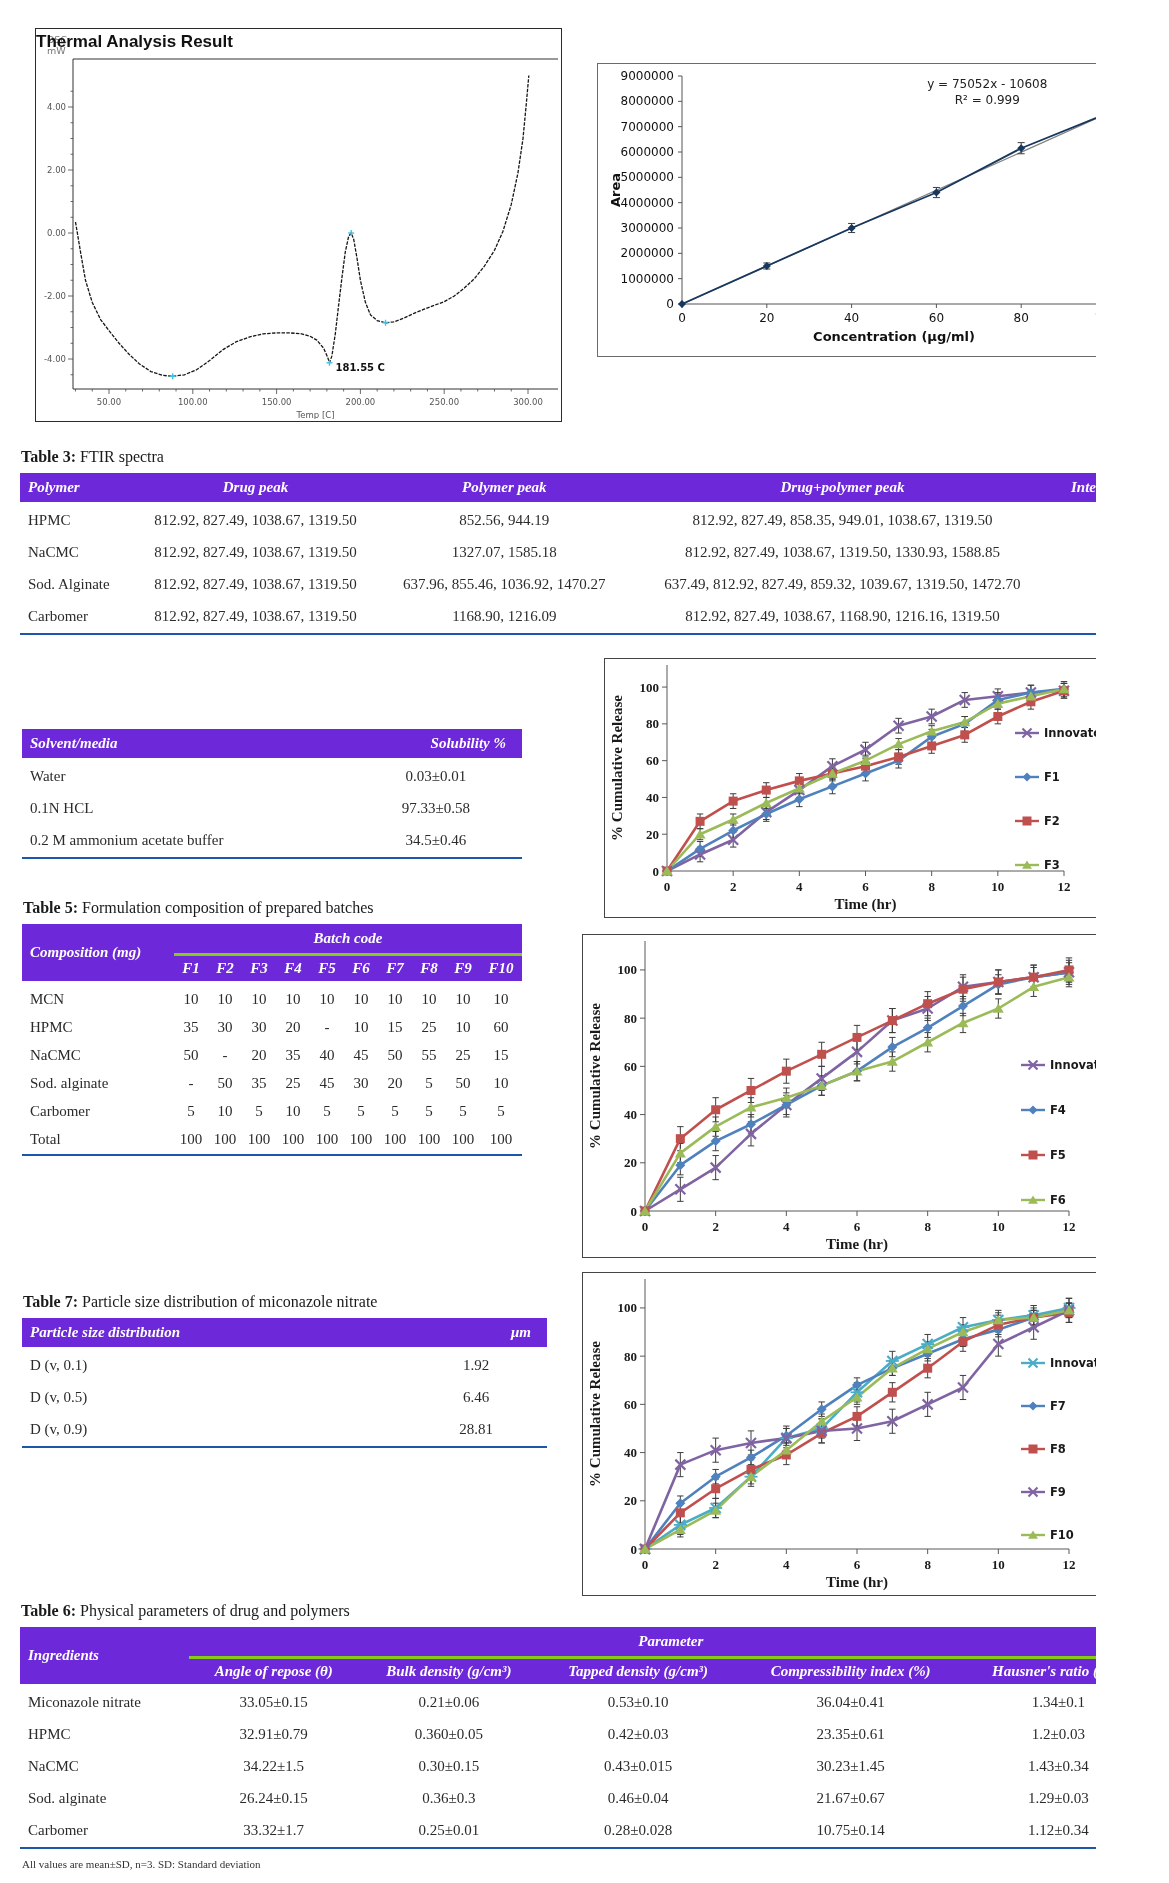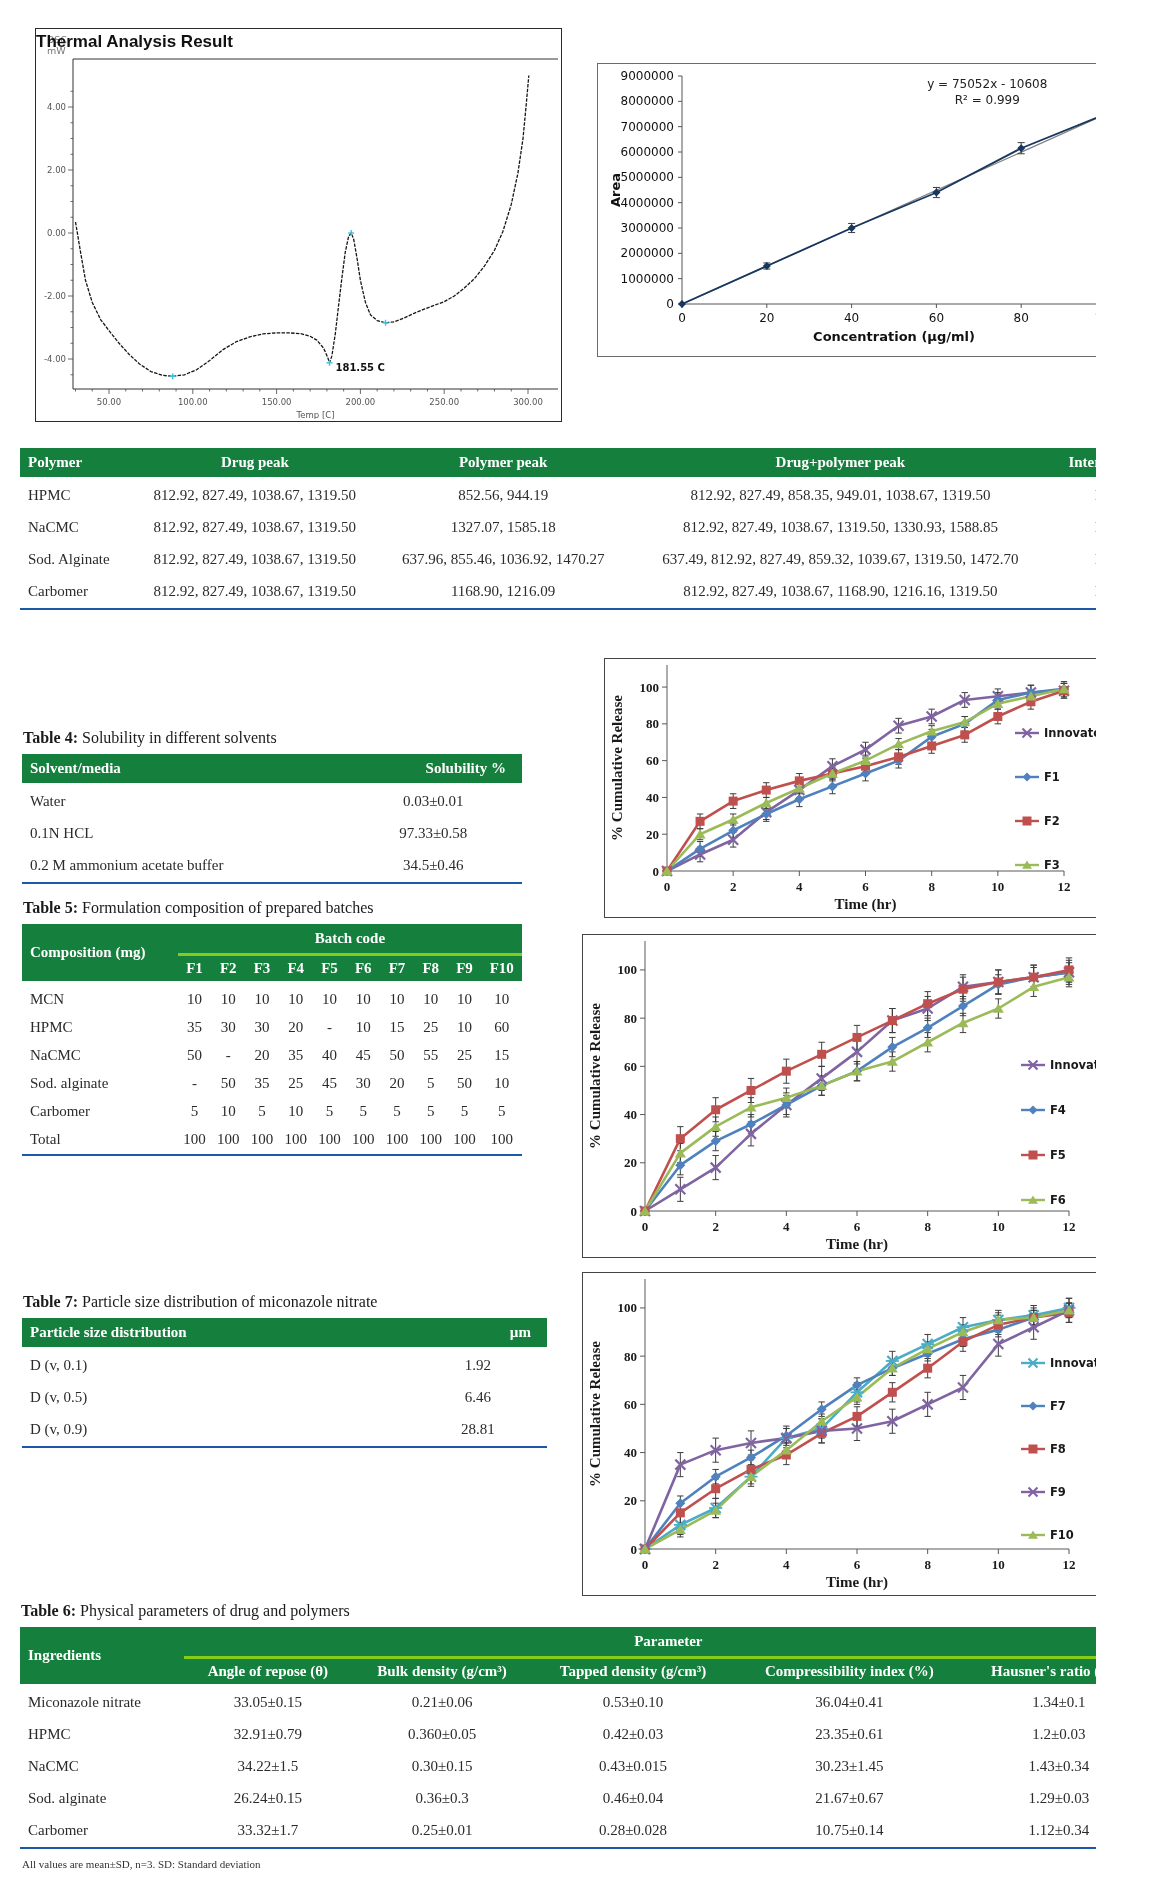--- a/index.html
+++ b/index.html
@@ -24,21 +24,21 @@
   .ceq{font:12px "DejaVu Sans",sans-serif;fill:#222;}
   .dtick{font:8.5px "DejaVu Sans",sans-serif;fill:#555;}
   .dann{font:bold 10px "DejaVu Sans",sans-serif;fill:#111;}
 
   
   .tblock{position:absolute;}
   .tbl-title{font:16px "Liberation Serif",serif;color:#1a1a1a;margin:0 0 7px 1px;}
   .tbl-title .tp{font-weight:bold;}
   table.tbl{border-collapse:collapse;width:100%;font:15px "Liberation Serif",serif;
     color:#2b2b2b;border-bottom:2px solid #1b58a8;}
-  table.tbl th{background:#15803d;color:#fff;font-weight:bold;padding:6px 8px;text-align:center;}
+  table.tbl th{background:#6d28d9;color:#fff;font-weight:bold;padding:6px 8px;text-align:center;font-style:italic;}
   table.tbl th.c0{text-align:left;}
   table.tbl th.grp{border-bottom:3px solid #84cc16;}
   table.tbl th.sub{padding:4px 5px;}
   table.tbl td{padding:7.5px 6px;text-align:center;}
   table.tbl td.c0{text-align:left;padding-left:8px;}
   table.tbl tbody tr:first-child td{padding-top:10px;}
   table.two th.c1{text-align:right;padding-right:16px;}
   table.two td.c1{text-align:center;padding-right:16px;}
   table.dense td{padding:5.5px 3px;}
   table.dense td.c0{padding-left:8px;}
@@ -191,20 +191,24 @@
         <path d="M253.6 160L257.6 164L253.6 168L249.6 164Z" fill="#17375E"></path>
         <path d="M338.4 124.53333333333333L342.4 128.53333333333333L338.4 132.53333333333333L334.4 128.53333333333333Z" fill="#17375E"></path>
         <path d="M423.2 80.19999999999999L427.2 84.19999999999999L423.2 88.19999999999999L419.2 84.19999999999999Z" fill="#17375E"></path>
         <path d="M508 46L512 50L508 54L504 50Z" fill="#17375E"></path>
         <text x="389.28" y="24" text-anchor="middle" class="ceq">y = 75052x - 10608</text>
         <text x="389.28" y="40" text-anchor="middle" class="ceq">R² = 0.999</text>
       </svg>
   </div>
 
   <div class="tblock" style="left:20px;top:448px;width:1135px;">
+    <div class="tbl-title">
+      <span class="tp">Table 3:</span>
+      <span>FTIR spectra</span>
+    </div>
     <table class="tbl">
         <thead>
           <tr>
             <th class="c0">Polymer</th>
             <th class="c1">Drug peak</th>
             <th class="c2">Polymer peak</th>
             <th class="c3">Drug+polymer peak</th>
             <th class="c4">Interaction</th>
           </tr>
         </thead>
@@ -235,24 +239,20 @@
             <td class="c1">812.92, 827.49, 1038.67, 1319.50</td>
             <td class="c2">1168.90, 1216.09</td>
             <td class="c3">812.92, 827.49, 1038.67, 1168.90, 1216.16, 1319.50</td>
             <td class="c4">No</td>
           </tr>
         </tbody>
       </table>
   </div>
 
   <div class="tblock" style="left:22px;top:729px;width:500px;">
-    <div class="tbl-title">
-      <span class="tp">Table 4:</span>
-      <span>Solubility in different solvents</span>
-    </div>
     <table class="tbl two">
         <thead>
           <tr>
             <th class="c0">Solvent/media</th>
             <th class="c1">Solubility %</th>
           </tr>
         </thead>
         <tbody>
           <tr>
             <td class="c0">Water</td>

